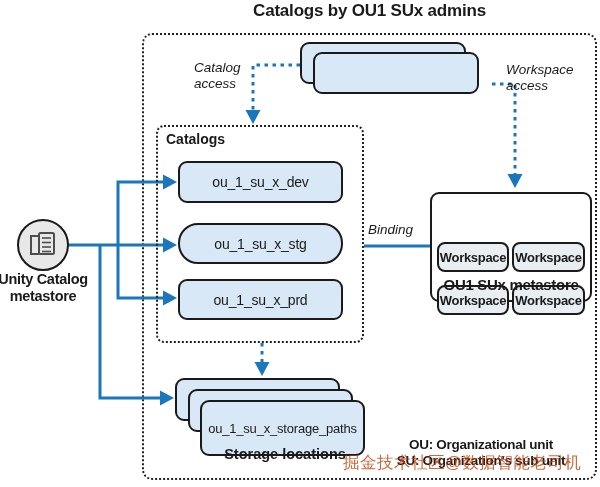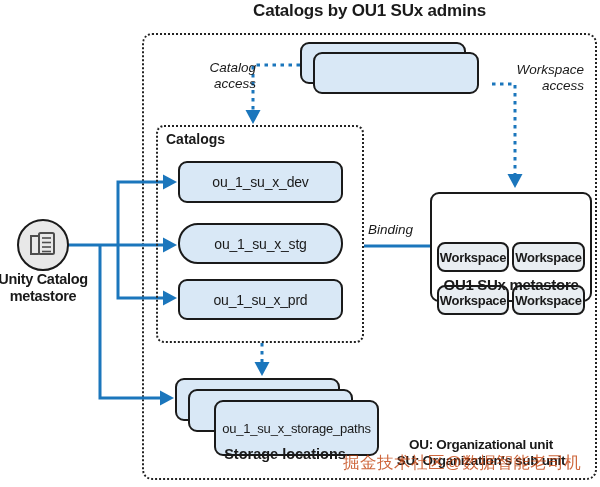--- a/index.html
+++ b/index.html
@@ -34,21 +34,21 @@
   .ws-outer{
     left:430px;top:192px;width:162px;height:110px;background:#fff;
     border:2.5px solid var(--ink);border-radius:9px;box-sizing:border-box;
   }
   .ws-cell{
     background:var(--workspace-fill);border:2px solid var(--ink);border-radius:8px;
     display:flex;align-items:center;justify-content:center;
     font-size:13px;font-weight:700;box-sizing:border-box;letter-spacing:-0.3px;margin-top:42px;
   }
   .ws-title{left:430px;top:276px;width:162px;text-align:center;font-size:15px;font-weight:700;letter-spacing:-0.3px;}
-  .italic-note{font-style:italic;font-size:13.5px;text-align:right;line-height:1.15;}
+  .italic-note{font-style:italic;font-size:13.5px;text-align:left;line-height:1.15;}
   .metastore-circle{
     left:17px;top:219px;width:52px;height:52px;border-radius:50%;
     background:var(--circle-fill);border:2.5px solid var(--ink);box-sizing:border-box;
   }
   .metastore-label{left:-6px;top:271px;width:98px;text-align:center;font-size:14.5px;font-weight:700;line-height:1.15;letter-spacing:-0.3px;}
   .storage-caption{left:205px;top:446px;width:160px;text-align:center;font-size:14.5px;font-weight:700;}
   .legend{left:383px;top:437px;width:196px;text-align:center;font-size:13.5px;font-weight:700;line-height:16px;letter-spacing:-0.3px;}
   .watermark{
     left:343px;top:452px;white-space:nowrap;font-size:16.5px;font-weight:400;
     color:#c2410c;opacity:0.8;letter-spacing:0.5px;
@@ -146,21 +146,21 @@
 
   <div class="abs ws-outer"></div>
   <div class="abs ws-cell" style="left:437px;top:200px;width:72px;height:30px;">Workspace</div>
   <div class="abs ws-cell" style="left:512px;top:200px;width:73px;height:30px;">Workspace</div>
   <div class="abs ws-cell" style="left:437px;top:243px;width:72px;height:30px;">Workspace</div>
   <div class="abs ws-cell" style="left:512px;top:243px;width:73px;height:30px;">Workspace</div>
   <div class="abs ws-title">OU1 SUx metastore</div>
 
   <div class="abs stack-layer" style="left:175px;top:378px;width:165px;height:43px;"></div>
   <div class="abs stack-layer" style="left:188px;top:389px;width:165px;height:43px;"></div>
-  <div class="abs node" style="left:200px;top:400px;width:165px;height:56px;font-size:13px;margin-left:14px;">
+  <div class="abs node" style="left:200px;top:400px;width:165px;height:56px;font-size:13px;">
     <span>ou_1_su_x_storage_paths</span>
   </div>
   <div class="abs storage-caption">Storage locations</div>
 
   <div class="abs legend">
     <div>OU: Organizational unit</div>
     <div>SU: Organization's sub unit</div>
   </div>
 
   <div class="abs watermark">掘金技术社区@数据智能老司机</div>

